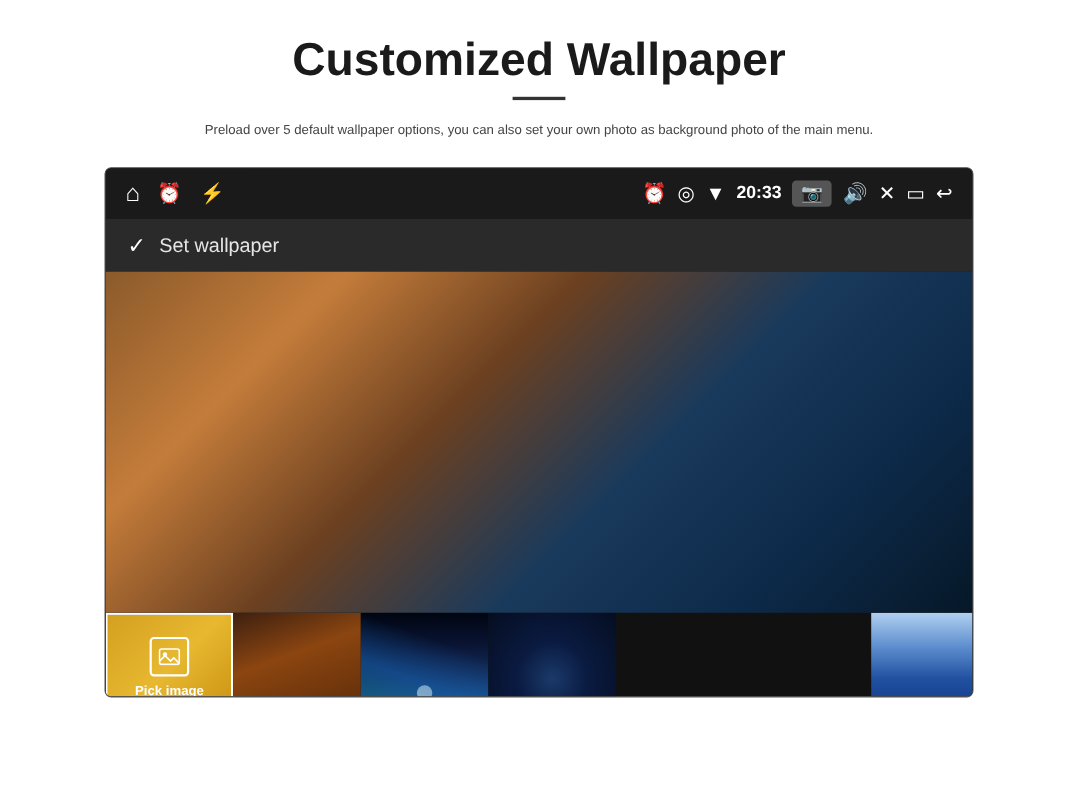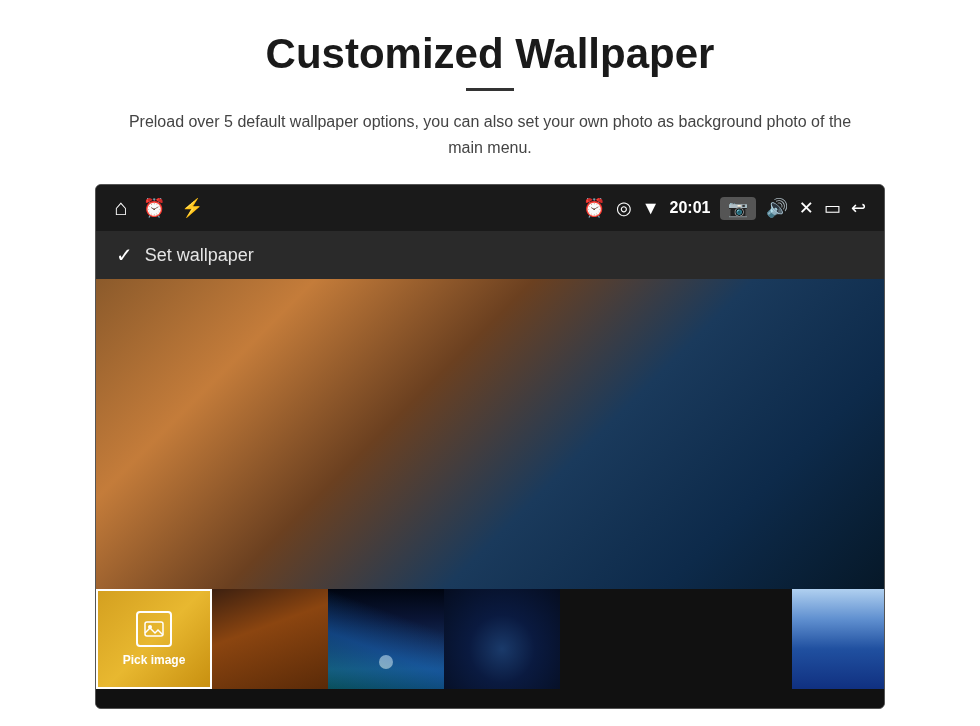--- a/index.html
+++ b/index.html
@@ -30,21 +30,21 @@
     }
 
     .title-divider {
       width: 48px;
       height: 3px;
       background: #333;
       margin: 0 auto 18px;
     }
 
     .subtitle {
-      font-size: 16px;
+      font-size: 12px;
       color: #444;
       text-align: center;
       max-width: 760px;
       line-height: 1.6;
       margin-bottom: 24px;
     }
 
     
     .device-screen {
       width: 790px;
@@ -126,21 +126,21 @@
 
     
     .wallpaper-preview {
       height: 310px;
       background: linear-gradient(135deg, #8b5a2b 0%, #c47c3a 20%, #6b4020 40%, #1a3a5c 60%, #0d2a4a 80%, #061828 100%);
       position: relative;
     }
 
     
     .thumbnail-strip {
-      height: 119px;
+      height: 76px;
       background: #111;
       display: flex;
       align-items: stretch;
       overflow: hidden;
     }
 
     .thumb {
       flex: 0 0 116px;
       height: 100px;
       position: relative;
@@ -243,21 +243,21 @@
     <div class="status-bar">
       <div class="status-left">
         <span class="home-icon">⌂</span>
         <span class="icon-symbol">⏰</span>
         <span class="icon-symbol">⚡</span>
       </div>
       <div class="status-right">
         <span class="icon-symbol">⏰</span>
         <span class="icon-symbol">◎</span>
         <span class="icon-symbol">▼</span>
-        <span class="time-text">20:01</span>
+        <span class="time-text">20:33</span>
         <div class="camera-badge">
           <span class="icon-symbol">📷</span>
         </div>
         <span class="icon-symbol">🔊</span>
         <span class="icon-symbol">✕</span>
         <span class="icon-symbol">▭</span>
         <span class="icon-symbol">↩</span>
       </div>
     </div>
 

